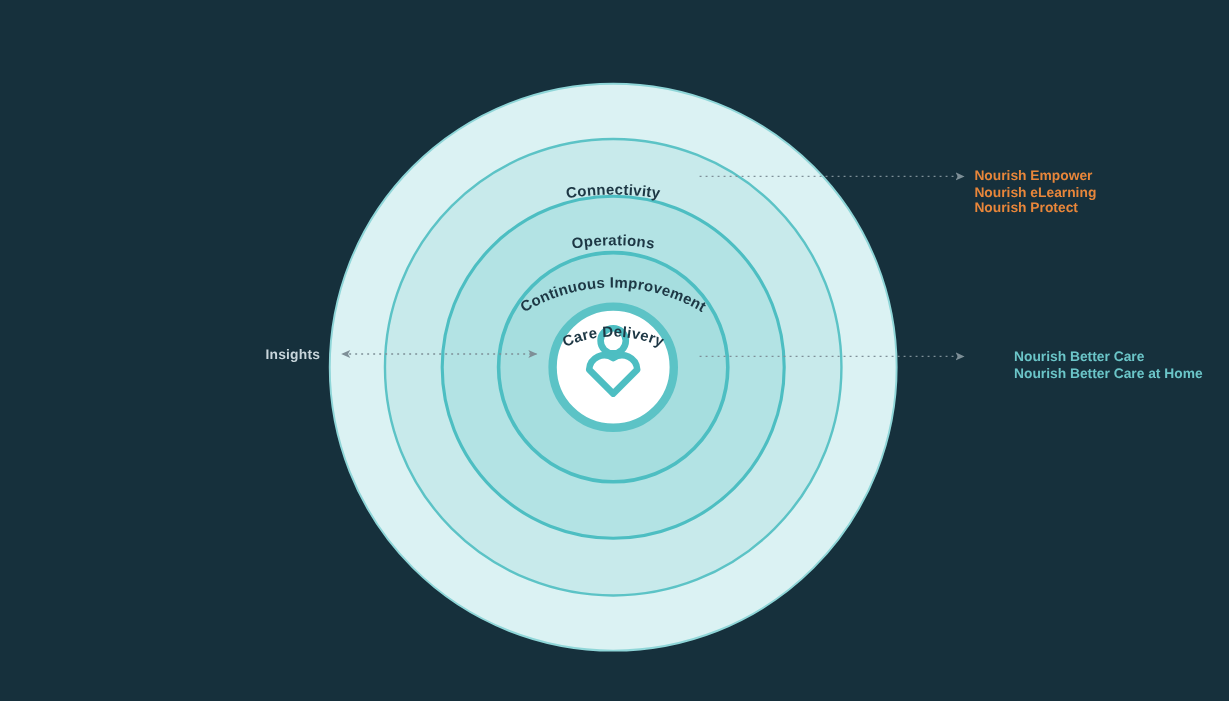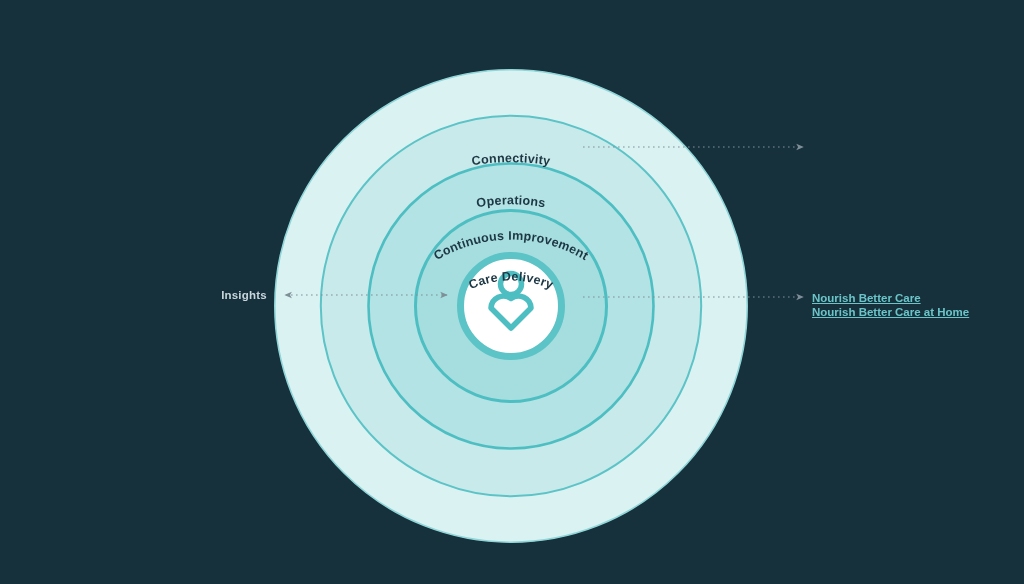--- a/index.html
+++ b/index.html
@@ -103,19 +103,24 @@
     <text class="ring-label">
       <textPath href="#arc-continuous" startOffset="50%" text-anchor="middle">Continuous Improvement</textPath>
     </text>
     <text class="ring-label">
       <textPath href="#arc-care" startOffset="50%" text-anchor="middle">Care Delivery</textPath>
     </text>
 
     <text class="side-label" x="244" y="299" text-anchor="middle">Insights</text>
   </svg>
 
+  <div class="callout orange" style="left:812px; top:141px;">
+    <div>Nourish Empower</div>
+    <div>Nourish eLearning</div>
+    <div>Nourish Protect</div>
+  </div>
 
-  <div class="callout teal" style="left:812px; top:292px;text-decoration:underline;">
+  <div class="callout teal" style="left:845px; top:292px;">
     <div>Nourish Better Care</div>
     <div>Nourish Better Care at Home</div>
   </div>
 
 </div>
 
 </body></html>

